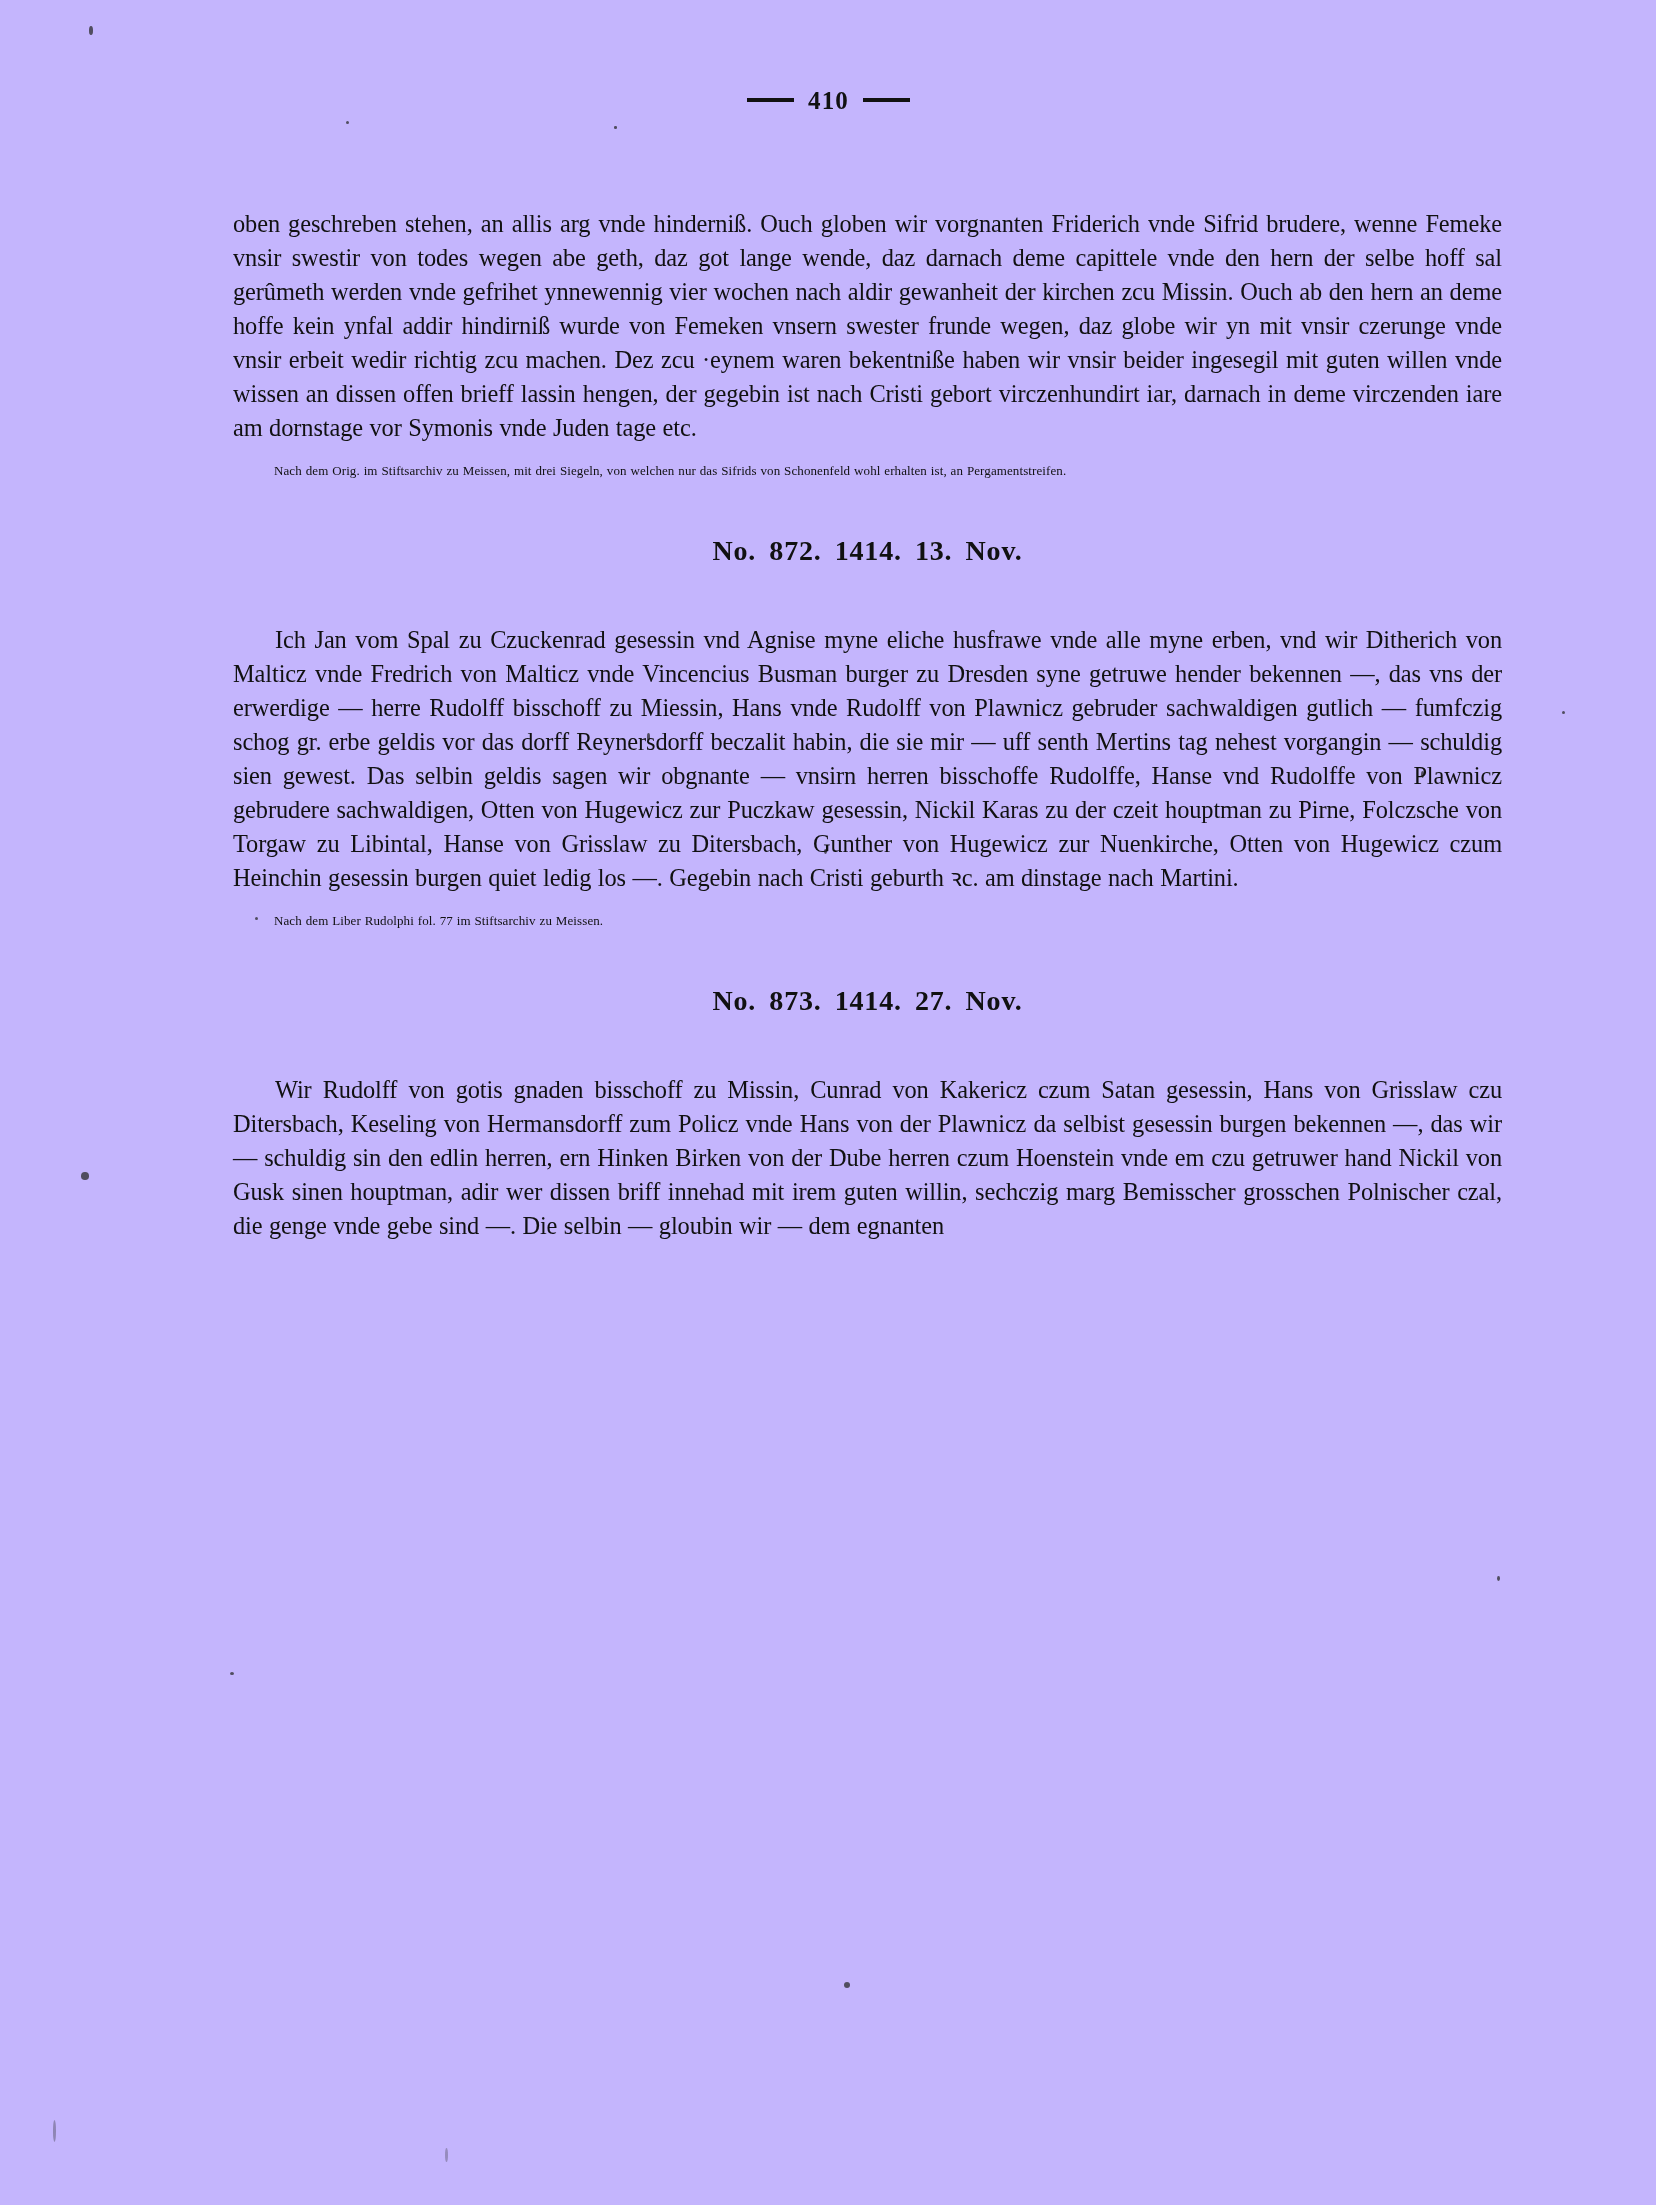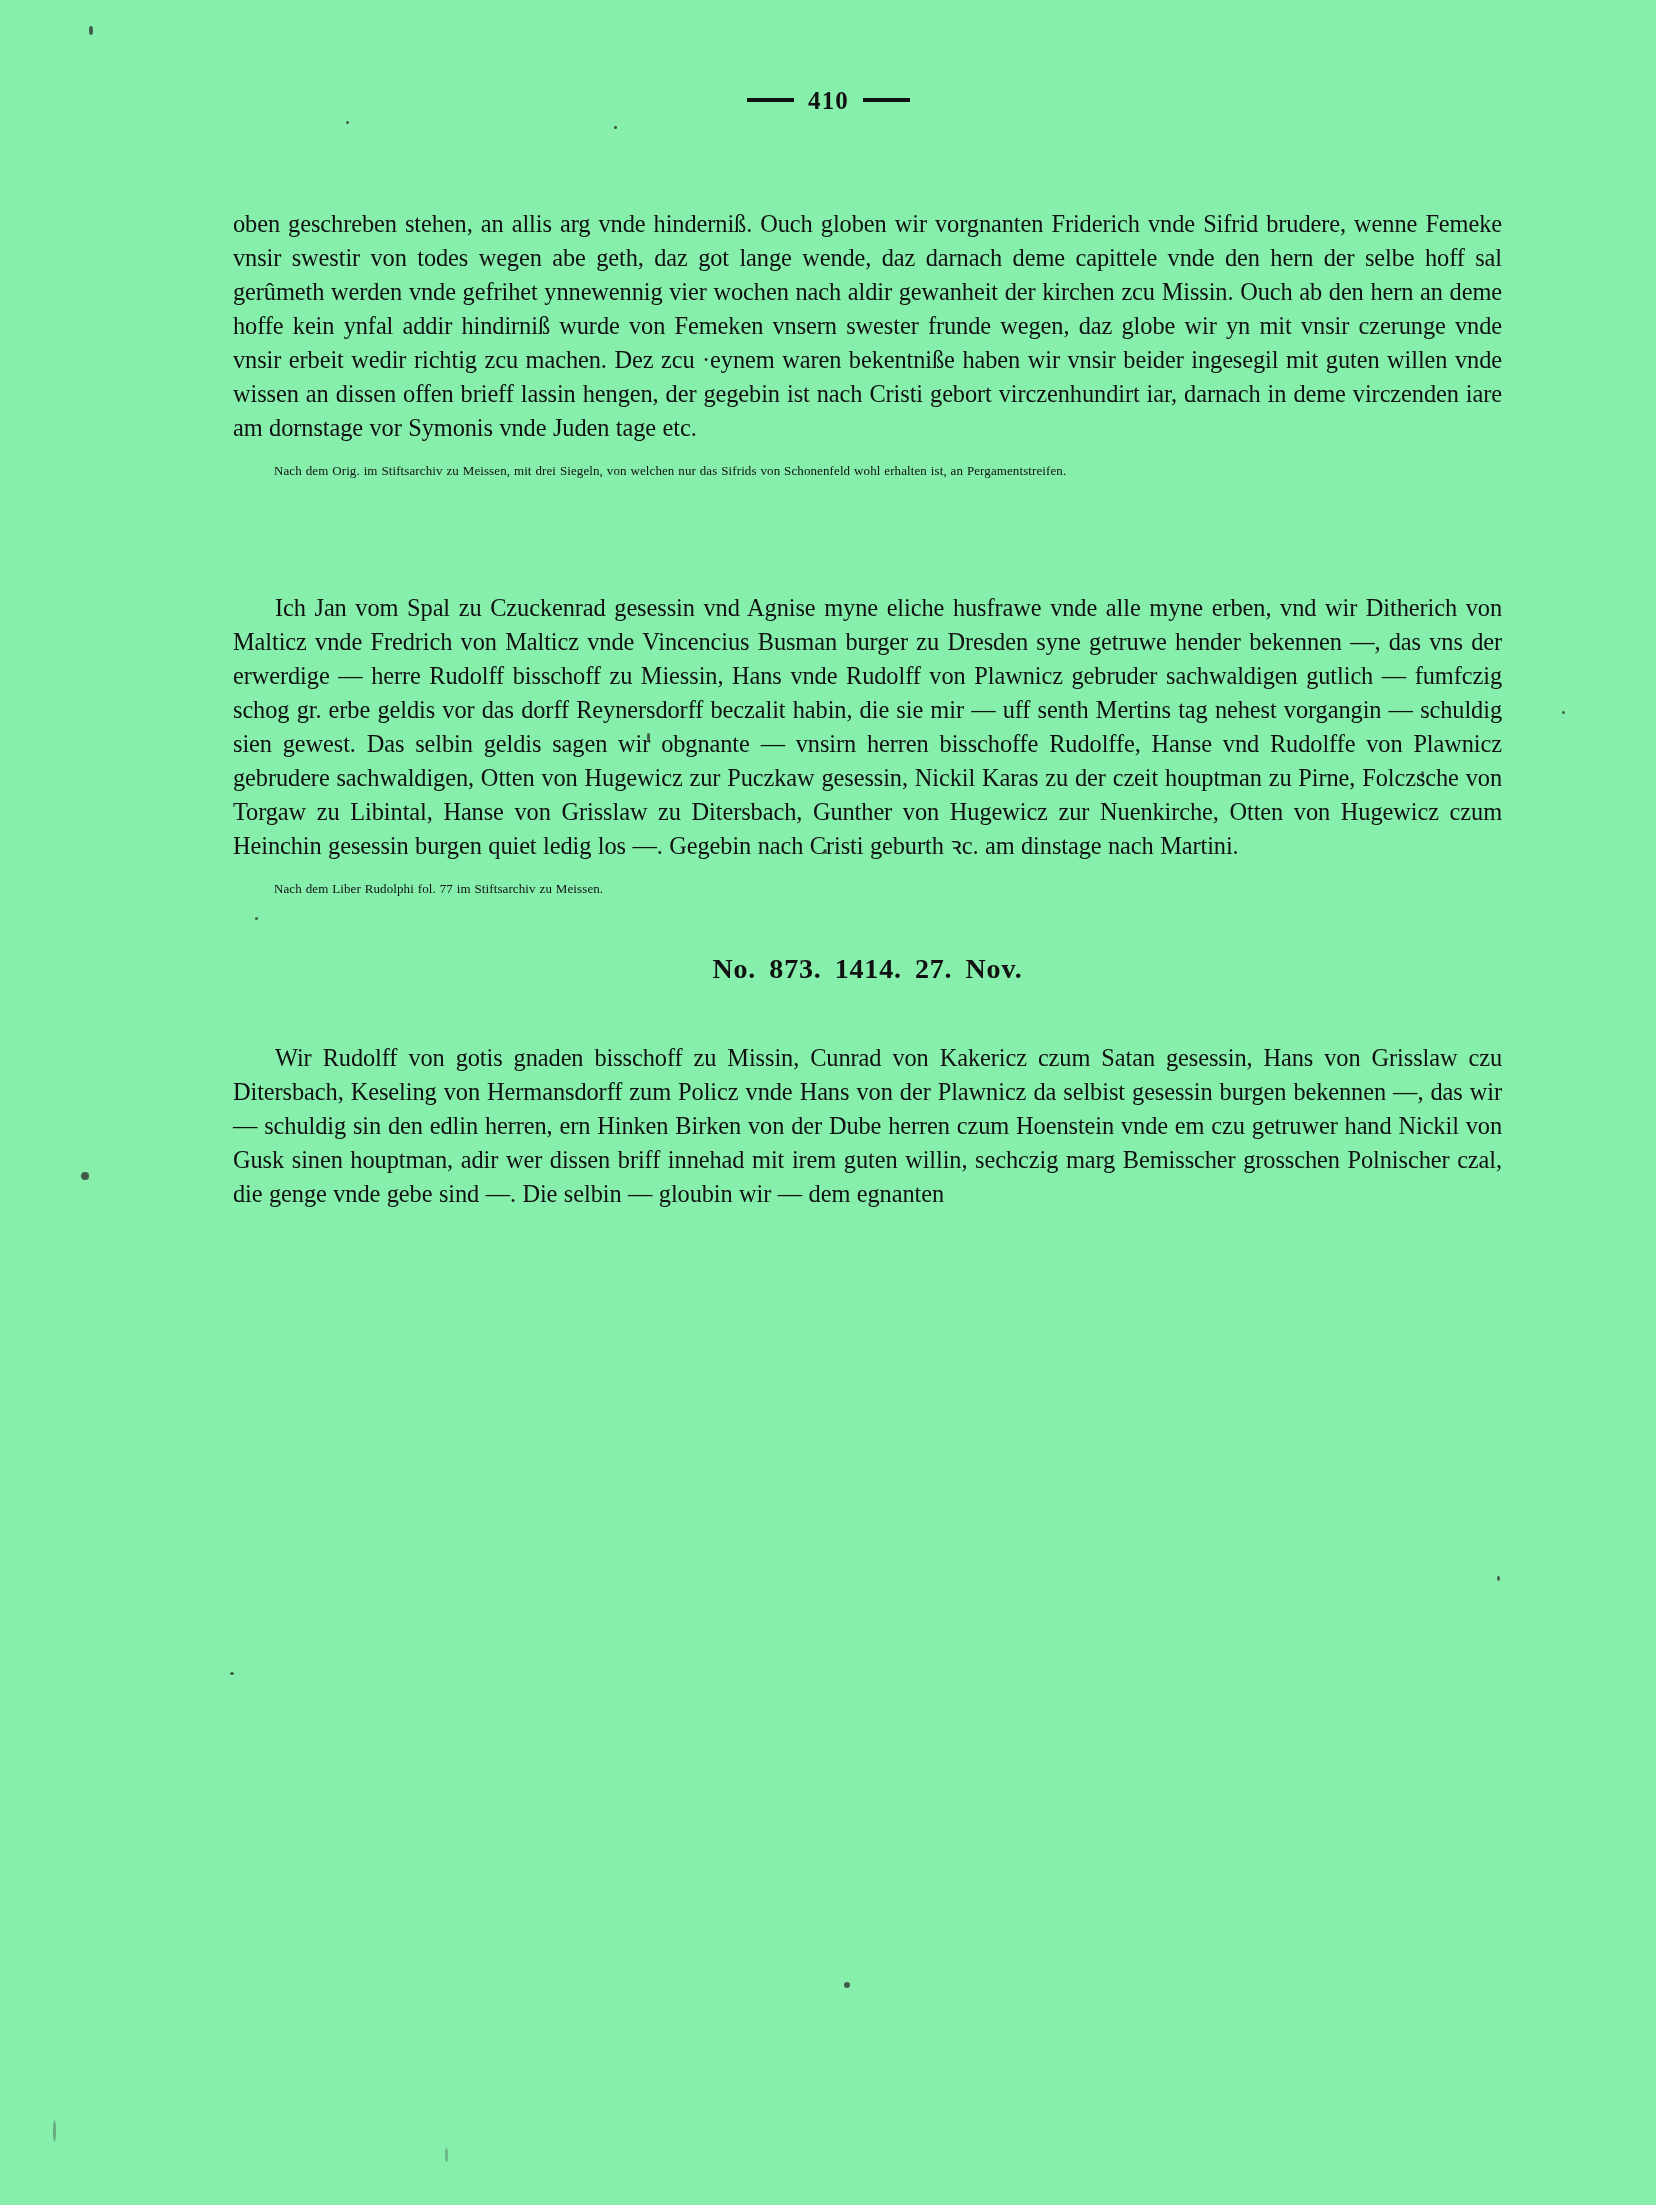--- a/index.html
+++ b/index.html
@@ -13,21 +13,21 @@
     font-family: "Liberation Serif", "DejaVu Serif", serif;
     color: #111111;
     position: relative;
     overflow: hidden;
   }
 
   
   .page {
     position: absolute;
     inset: 0;
-    background: #86efac;
+    background: #c4b5fd;
   }
 
   
   .speck {
     position: absolute;
     background: #2b2b2b;
     border-radius: 50%;
     opacity: .75;
   }
 
@@ -145,20 +145,21 @@
   </div>
 
   <div class="col">
 
     <p class="body cont">oben geschreben stehen, an allis arg vnde hinderniß. Ouch globen wir vorgnanten Friderich vnde Sifrid brudere, wenne Femeke vnsir swestir von todes wegen abe geth, daz got lange wende, daz darnach deme capittele vnde den hern der selbe hoff sal gerûmeth werden vnde gefrihet ynnewennig vier wochen nach aldir gewanheit der kirchen zcu Missin. Ouch ab den hern an deme hoffe kein ynfal addir hindirniß wurde von Femeken vnsern swester frunde wegen, daz globe wir yn mit vnsir czerunge vnde vnsir erbeit wedir richtig zcu machen. Dez zcu ·eynem waren bekentniße haben wir vnsir beider ingesegil mit guten willen vnde wissen an dissen offen brieff lassin hengen, der gegebin ist nach Cristi gebort virczenhundirt iar, darnach in deme virczenden iare am dornstage vor Symonis vnde Juden tage etc.</p>
 
     <p class="note indent">Nach dem Orig. im Stiftsarchiv zu Meissen, mit drei Siegeln, von welchen nur das Sifrids von Schonenfeld wohl erhalten ist, an Pergamentstreifen.</p>
 
     <div class="sp-lg"></div>
 
+    <h2 class="entry-head">No. 872.   1414.   13. Nov.</h2>
 
     <div class="sp-sm"></div>
 
 
     <div class="sp-md"></div>
 
     <p class="body indented">Ich Jan vom Spal zu Czuckenrad gesessin vnd Agnise myne eliche husfrawe vnde alle myne erben, vnd wir Ditherich von Malticz vnde Fredrich von Malticz vnde Vincencius Busman burger zu Dresden syne getruwe hender bekennen —, das vns der erwerdige — herre Rudolff bisschoff zu Miessin, Hans vnde Rudolff von Plawnicz gebruder sachwaldigen gutlich — fumfczig schog gr. erbe geldis vor das dorff Reynersdorff beczalit habin, die sie mir — uff senth Mertins tag nehest vorgangin — schuldig sien gewest. Das selbin geldis sagen wir obgnante — vnsirn herren bisschoffe Rudolffe, Hanse vnd Rudolffe von Plawnicz gebrudere sachwaldigen, Otten von Hugewicz zur Puczkaw gesessin, Nickil Karas zu der czeit houptman zu Pirne, Folczsche von Torgaw zu Libintal, Hanse von Grisslaw zu Ditersbach, Gunther von Hugewicz zur Nuenkirche, Otten von Hugewicz czum Heinchin gesessin burgen quiet ledig los —. Gegebin nach Cristi geburth ꝛc. am dinstage nach Martini.</p>
 
     <p class="note indent">Nach dem Liber Rudolphi fol. 77 im Stiftsarchiv zu Meissen.</p>
 

